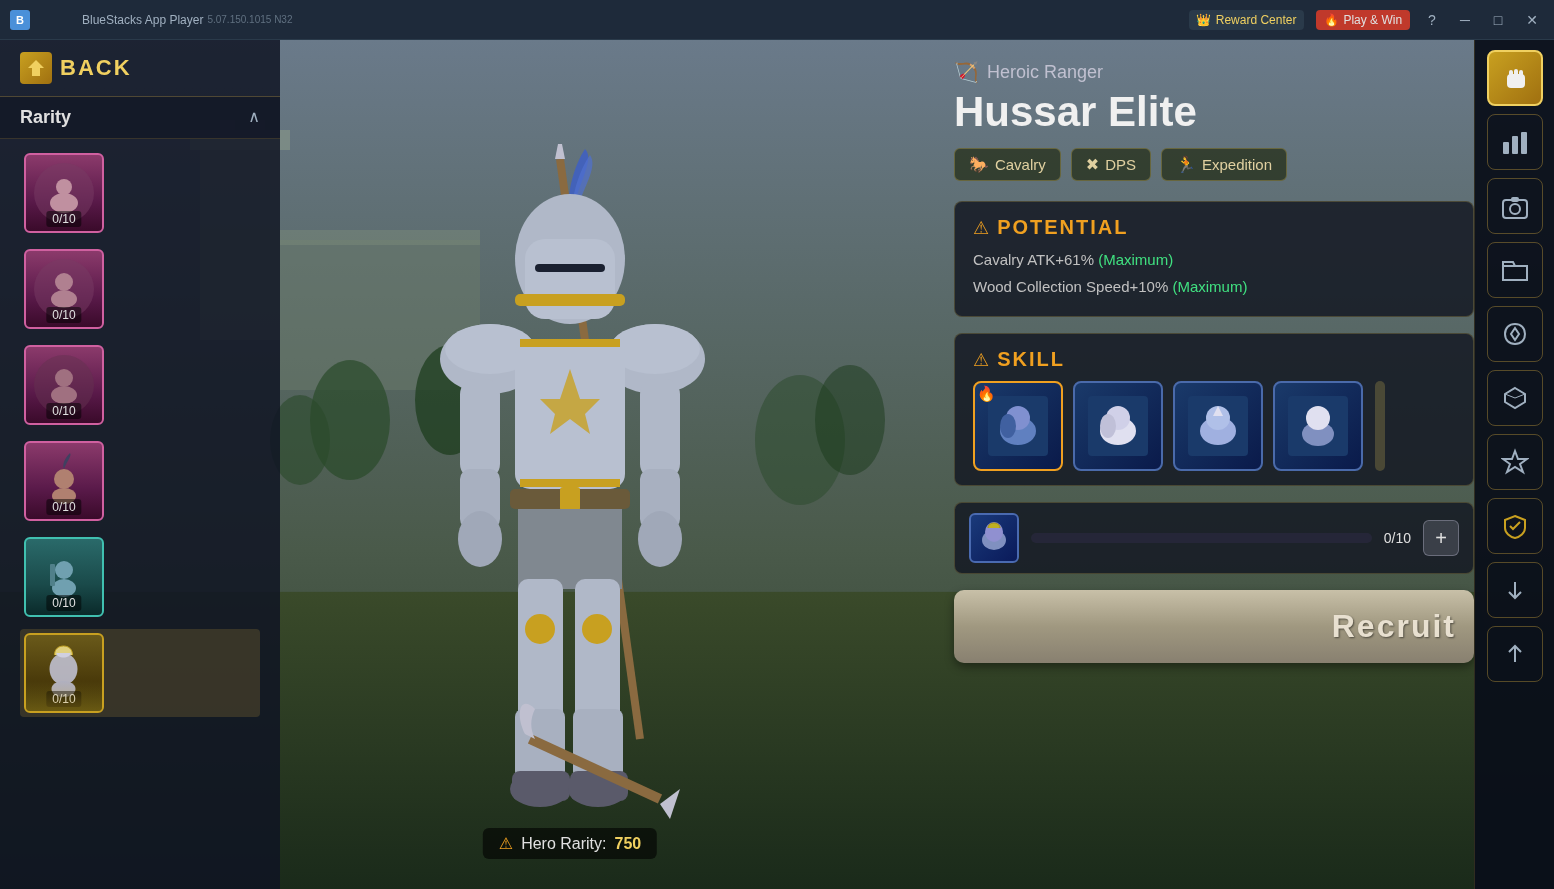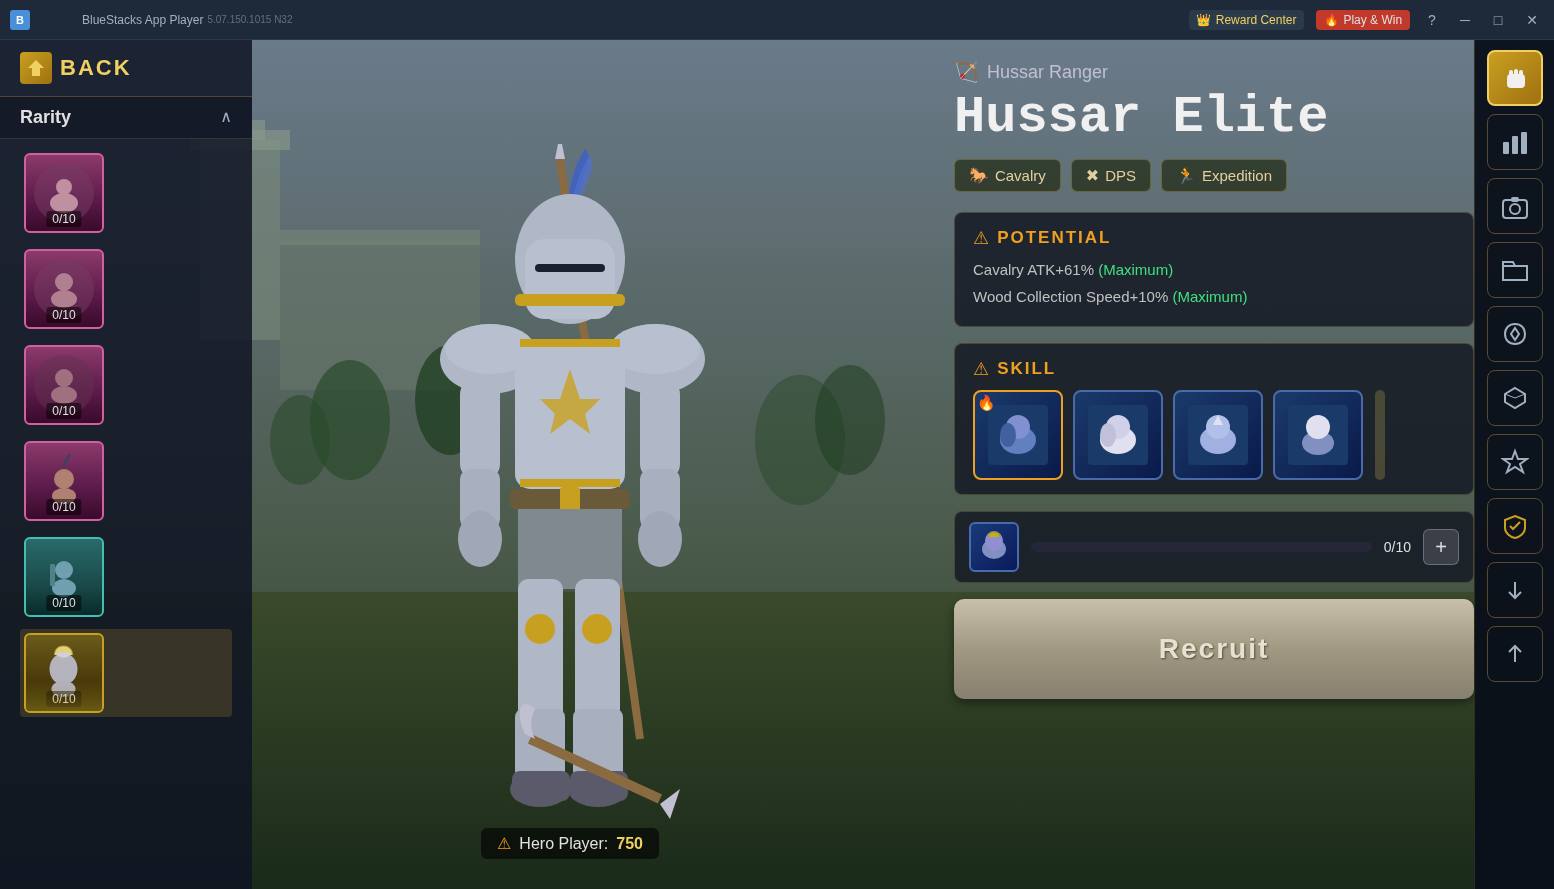--- a/index.html
+++ b/index.html
@@ -82,21 +82,21 @@
       position: absolute;
       top: 40px; left: 0; right: 0; bottom: 0;
       background: linear-gradient(135deg, #2a3a2a 0%, #1a2a3a 40%, #3a4a3a 70%, #2a3a2a 100%);
       overflow: hidden;
     }
 
     
     .left-panel {
       position: absolute;
       top: 0; left: 0;
-      width: 252px;
+      width: 280px;
       height: 100%;
       background: rgba(15, 20, 35, 0.85);
       z-index: 10;
     }
 
     
     .back-btn {
       display: flex;
       align-items: center;
       gap: 8px;
@@ -270,25 +270,24 @@
       margin-bottom: 4px;
     }
     .hero-class-icon {
       font-size: 20px;
     }
     .hero-class-text {
       font-size: 18px;
       color: #c0c0d0;
     }
     .hero-name {
-      font-size: 52px;
+      font-size: 42px;
       font-weight: bold;
       color: #f0f0f0;
       margin-bottom: 12px;
-      font-family: Liberation Mono, monospace;
     }
 
     
     .tags-row {
       display: flex;
       gap: 10px;
       margin-bottom: 20px;
     }
     .tag {
       display: flex;
@@ -310,21 +309,21 @@
       display: flex;
       align-items: center;
       gap: 8px;
       margin-bottom: 10px;
     }
     .section-icon {
       color: #f0a020;
       font-size: 18px;
     }
     .section-title {
-      font-size: 17px;
+      font-size: 20px;
       font-weight: bold;
       color: #f0a020;
       letter-spacing: 2px;
     }
 
     .potential-section {
       background: rgba(20,25,35,0.85);
       border: 1px solid rgba(180,160,80,0.3);
       border-radius: 8px;
       padding: 14px 18px;
@@ -428,31 +427,32 @@
       border-radius: 6px;
       display: flex; align-items: center; justify-content: center;
       cursor: pointer;
       font-size: 20px;
       color: #e0e0e0;
     }
 
     
     .recruit-btn {
       width: 100%;
-      padding: 34px;
+      padding: 18px;
       background: linear-gradient(180deg, #c8c0a8 0%, #a09880 50%, #888070 100%);
       border: none;
       border-radius: 10px;
-      font-size: 28px;
+      font-size: 32px;
       color: #e8e0d0;
       font-weight: bold;
       cursor: pointer;
       letter-spacing: 2px;
       text-shadow: 1px 1px 2px rgba(0,0,0,0.5);
       box-shadow: 0 4px 10px rgba(0,0,0,0.4);
+      text-align: right;
     }
 
     
     .right-sidebar {
       position: absolute;
       top: 40px;
       right: 0;
       width: 80px;
       bottom: 0;
       background: rgba(10,15,25,0.95);
@@ -710,30 +710,30 @@
         <ellipse cx="238" cy="650" rx="30" ry="18" fill="#5a5a6a"></ellipse>
         <rect x="210" y="632" width="58" height="30" rx="8" fill="#5a5a6a"></rect>
 
         <line x1="170" y1="600" x2="300" y2="660" stroke="#8a6a40" stroke-width="10"></line>
         <path d="M165,595 C155,575 160,555 175,570 C170,580 170,590 175,600 Z" fill="#c0c0d0"></path>
         <path d="M300,665 L320,650 L310,680 Z" fill="#c0c0d0"></path>
       </svg>
 
       <div class="hero-might-bar" style="position:absolute;bottom:30px;left:50%;transform:translateX(-50%);">
         <span class="hero-might-icon">⚠</span>
-        <span class="hero-might-text">Hero Player:</span>
+        <span class="hero-might-text">Hero Rarity:</span>
         <span class="hero-might-value">750</span>
       </div>
     </div>
 
     <div class="info-panel">
       
       <div class="hero-class-row">
         <span class="hero-class-icon">🏹</span>
-        <span class="hero-class-text">Hussar Ranger</span>
+        <span class="hero-class-text">Heroic Ranger</span>
       </div>
 
       
       <div class="hero-name">Hussar Elite</div>
 
       
       <div class="tags-row">
         <div class="tag">
           <span class="tag-icon">🐎</span>
           <span>Cavalry</span>

